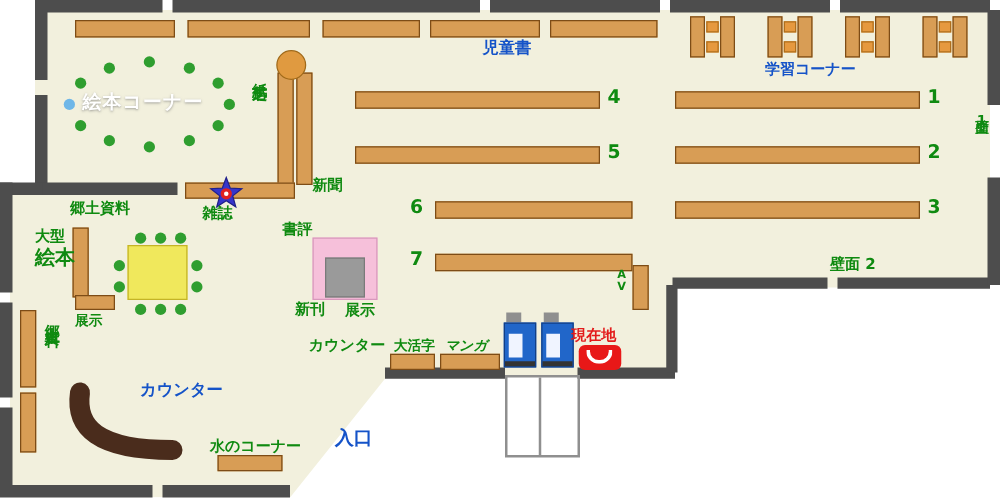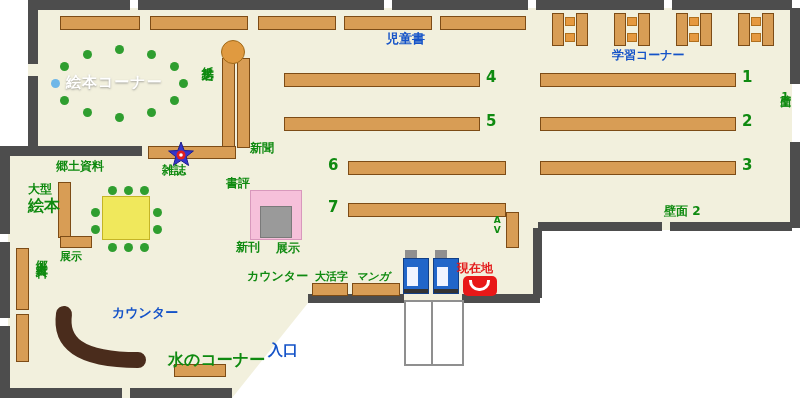--- a/index.html
+++ b/index.html
@@ -163,21 +163,21 @@
   <div class="lbl g vert" style="left:34px;top:250px;font-size:12px;height:68px;">郷土資料</div>
   <div class="lbl g" style="left:60px;top:251px;font-size:11px;">展示</div>
   <div class="lbl g" style="left:226px;top:177px;font-size:12px;">書評</div>
   <div class="lbl g" style="left:236px;top:242px;font-size:12px;font-family:Liberation Mono, monospace;">新刊</div>
   <div class="lbl g" style="left:276px;top:242px;font-size:12px;">展示</div>
   <div class="lbl g" style="left:247px;top:270px;font-size:12px;">カウンター</div>
   <div class="lbl g" style="left:315px;top:271px;font-size:11px;">大活字</div>
   <div class="lbl g" style="left:356px;top:271px;font-size:11px;font-style:italic;">マンガ</div>
   <div class="lbl rd" style="left:457px;top:262px;font-size:12px;">現在地</div>
   <div class="lbl bl" style="left:112px;top:306px;font-size:13px;">カウンター</div>
-  <div class="lbl g" style="left:168px;top:351px;font-size:16px;">水のコーナー</div>
+  <div class="lbl g" style="left:168px;top:351px;font-size:12px;">水のコーナー</div>
   <div class="lbl bl" style="left:268px;top:342px;font-size:15px;">入口</div>
   <div class="lbl g vert" style="left:778px;top:86px;font-size:11px;height:52px;">壁面1</div>
   <div class="lbl g" style="left:664px;top:205px;font-size:12px;">壁面 2</div>
   <div class="lbl g vert" style="left:492px;top:215px;font-size:9px;height:24px;letter-spacing:0;">AV</div>
 
   <div class="lbl g num" style="left:742px;top:69px;">1</div>
   <div class="lbl g num" style="left:742px;top:113px;">2</div>
   <div class="lbl g num" style="left:742px;top:157px;">3</div>
   <div class="lbl g num" style="left:486px;top:69px;">4</div>
   <div class="lbl g num" style="left:486px;top:113px;">5</div>

